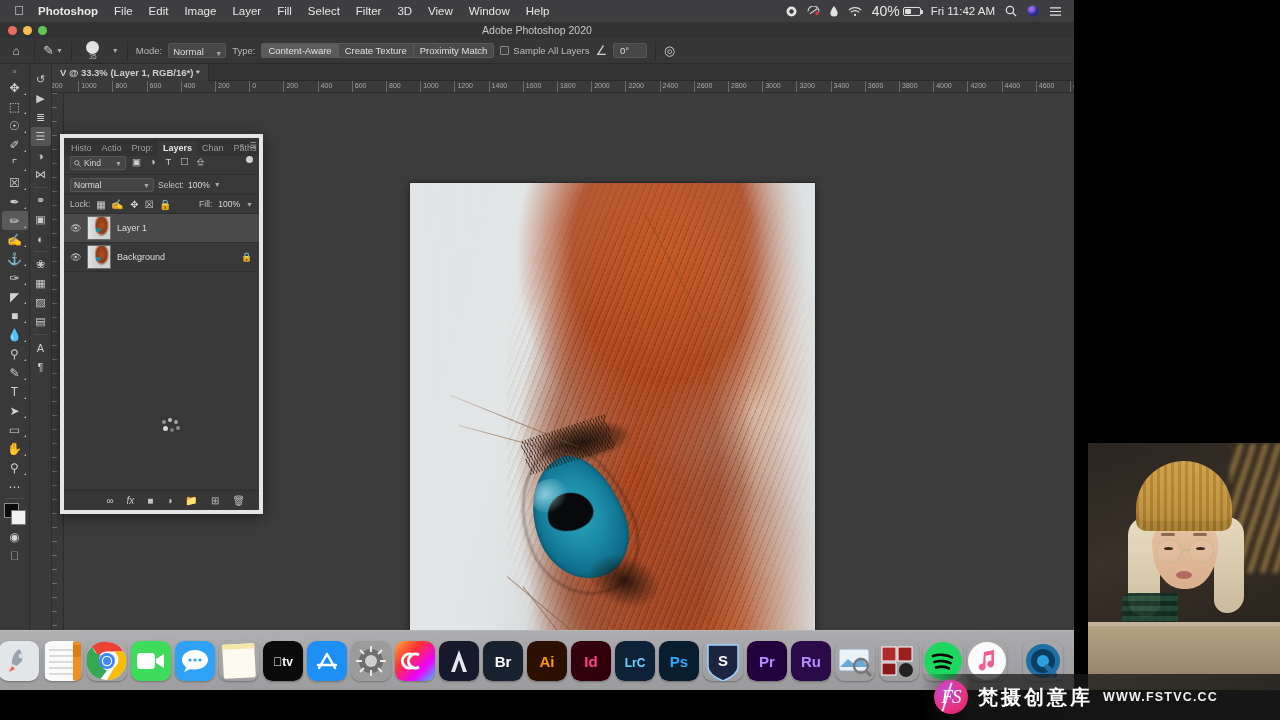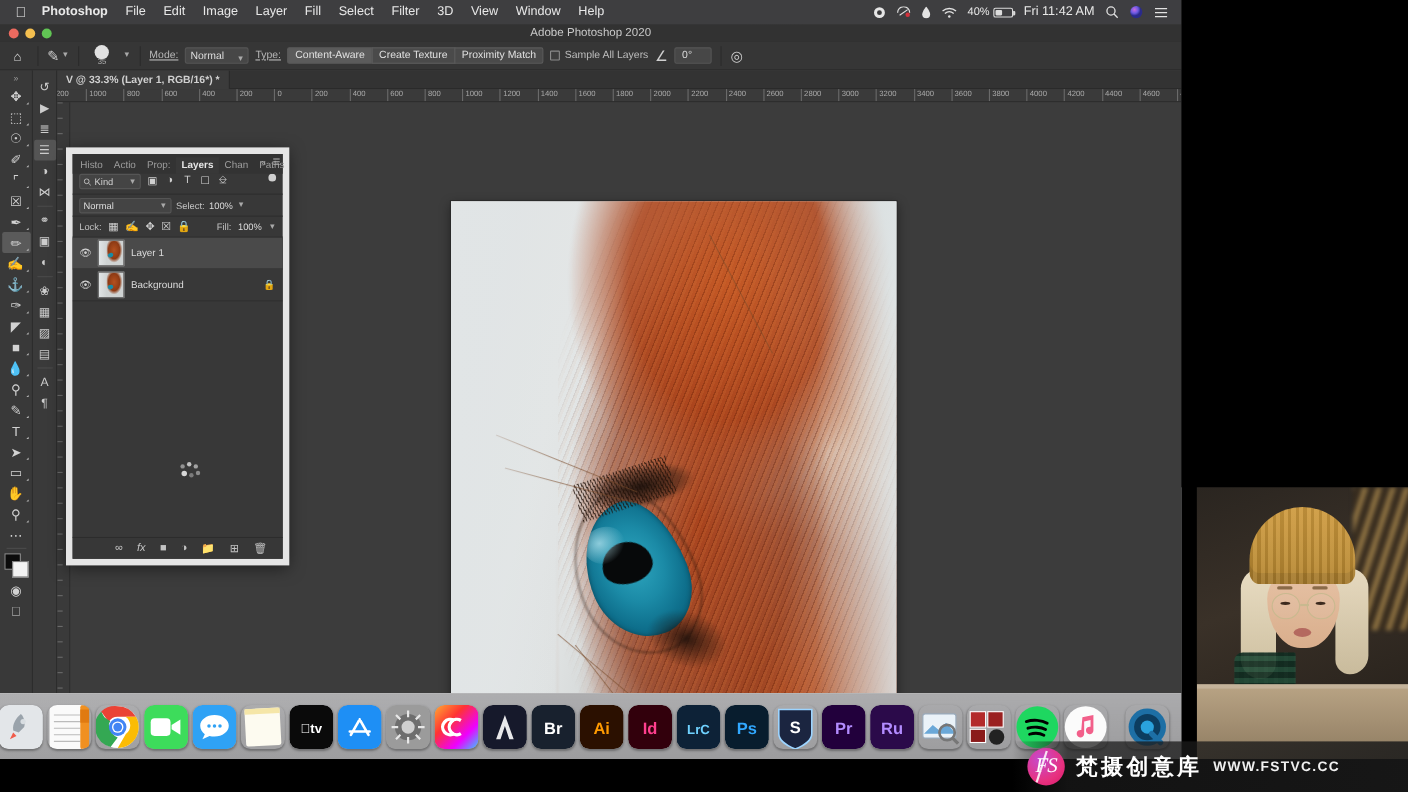--- a/index.html
+++ b/index.html
@@ -31,21 +31,21 @@
     padding: 0 8px;
     color: #e8e8e8; font-size: 11.5px;
     z-index: 40;
   }
   .mb-apple { width: 22px; text-align: center; font-size: 13px; line-height: 1; padding-bottom:2px;}
   .mb-item { padding: 0 8px; white-space: nowrap; }
   .mb-item.bold { font-weight: bold; }
   .mb-right { margin-left: auto; display: flex; align-items: center; gap: 10px; padding-right: 4px; }
   .mb-ic { display: inline-flex; align-items: center; justify-content: center; }
   .mb-batt {
-    display: inline-flex; align-items: center; gap: 3px; font-size: 10px; text-align: right;
+    display: inline-flex; align-items: center; gap: 3px; font-size: 14px; text-align: right;
   }
   .batt-body {
     width: 18px; height: 9px; border: 1px solid #dcdcdc; border-radius: 2px;
     position: relative; display:inline-block;
   }
   .batt-body::after {
     content:''; position:absolute; right:-3px; top:2px; width:2px; height:4px;
     background:#dcdcdc; border-radius:0 1px 1px 0;
   }
   .batt-fill { position:absolute; left:1px; top:1px; bottom:1px; width:40%; background:#dcdcdc; border-radius:1px;}
@@ -80,21 +80,21 @@
   .opt-div { width:1px; height:18px; background:#2b2b2b; margin:0 2px;}
   .opt-tool { display: flex; align-items: center; gap: 2px; }
   .tool-glyph { font-size: 13px; color: #d0d0d0; }
   .caret { font-size: 7px; color: #a9a9a9; }
   .brush-preview { position: relative; width: 26px; text-align: center; }
   .brush-dot {
     width: 13px; height: 13px; border-radius: 50%; background: #e2e2e2;
     margin: 0 auto; display:block;
   }
   .brush-size { font-size: 7px; color: #b4b4b4; display:block; text-align:center; margin-top:-1px;}
-  .opt-label { color: #b9b9b9; text-decoration: underline; }
+  .opt-label { color: #b9b9b9; }
   .opt-select {
     background: #474747; border: 1px solid #555; color: #dcdcdc;
     font-size: 9.5px; padding: 1px 12px 1px 4px; border-radius: 2px;
     position: relative; min-width: 58px; height: 15px; line-height: 13px;
   }
   .opt-select .caret { position:absolute; right:3px; top:3px;}
   .seg-group { display: flex; }
   .seg {
     background: #4a4a4a; border: 1px solid #5a5a5a; color: #e0e0e0;
     font-size: 9.5px; padding: 1px 6px; height: 15px; line-height: 12px;
@@ -250,21 +250,21 @@
   }
   .whisker { position:absolute; background: rgba(120,72,40,.55); transform-origin: left center; filter: blur(.2px);}
   .fade-l { position:absolute; left:0; top:0; bottom:0; width:24%;
             background: linear-gradient(90deg, rgba(225,229,230,1) 0%, rgba(225,229,230,.7) 40%, rgba(225,229,230,0) 100%);}
   .fade-r { position:absolute; right:0; top:0; bottom:0; width:18%;
             background: linear-gradient(270deg, rgba(222,228,229,.85) 0%, rgba(222,228,229,0) 100%);}
 
   
   .layers-panel {
     position:absolute; left:60px; top:70px; width:203px; height:380px;
-    background:#383838; border:6px solid #e5e5e5;
+    background:#383838; border:4px solid #e5e5e5;
     box-shadow: 0 3px 14px rgba(0,0,0,.5);
     z-index: 30; display:flex; flex-direction:column;
   }
   .lp-tabs {
     height:18px; background:#333; display:flex; align-items:flex-end;
     padding-left:2px; position:relative;
   }
   .lp-tab {
     font-size:9px; color:#9d9d9d; padding:2px 5px 3px; white-space:nowrap;
   }

